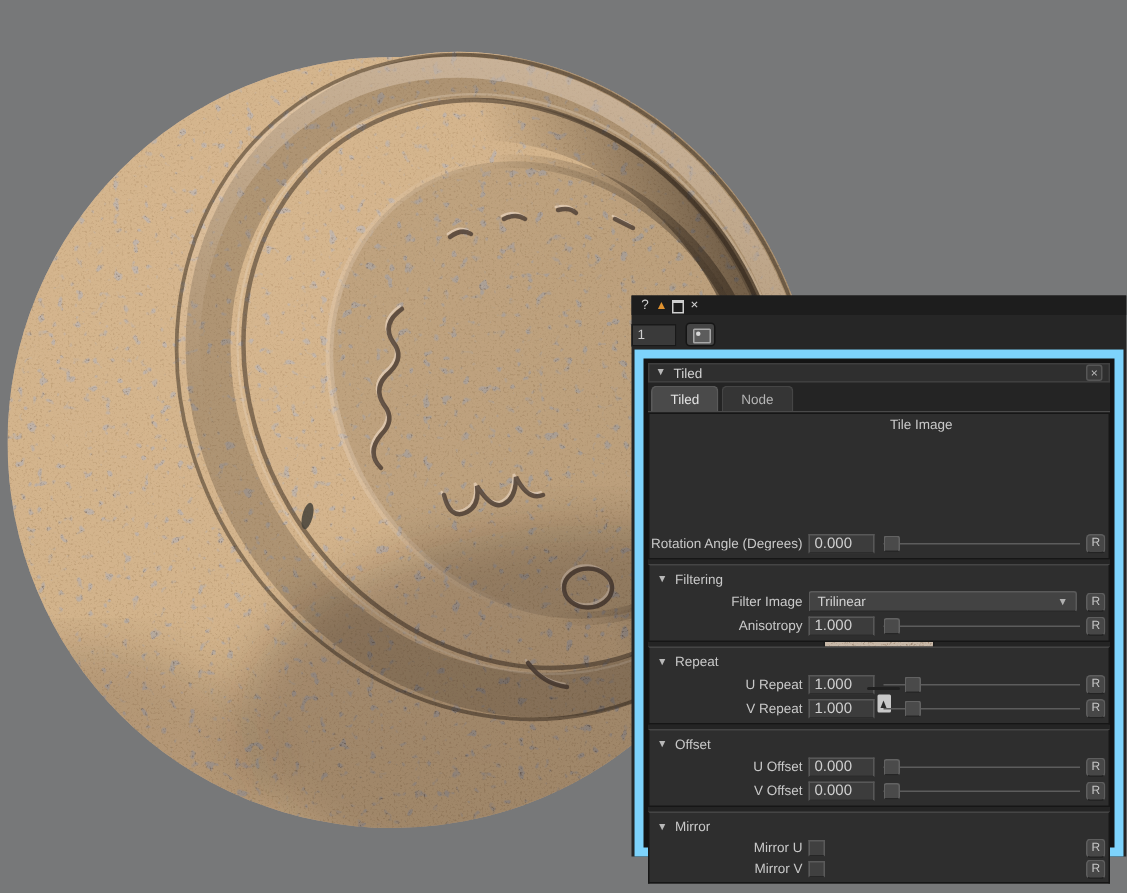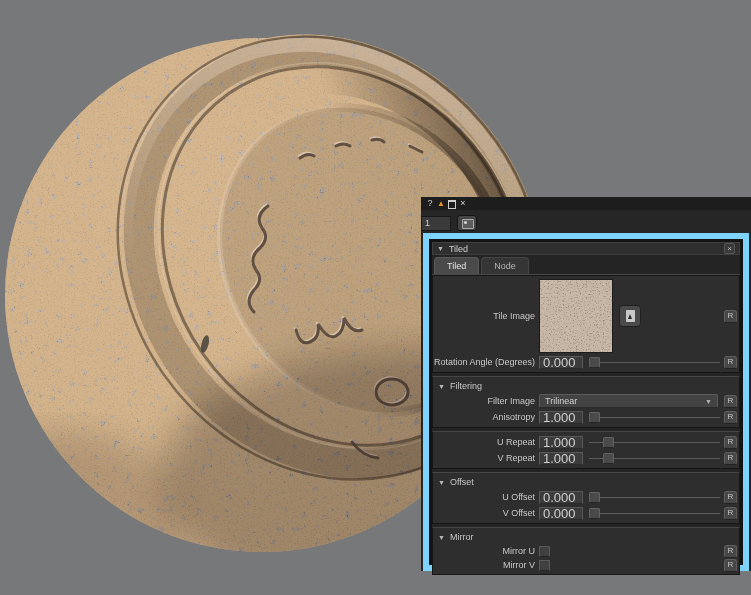--- a/index.html
+++ b/index.html
@@ -73,29 +73,29 @@
     background:#353535;color:#b5b5b5;cursor:pointer;
   }
   .tab.active{background:#4a4a4a;color:#e4e4e4;border-color:#5a5a5a;}
 
   .block{
     background:#2e2e2e;border:1px solid #161616;border-top-color:#454545;
     margin-top:3px;padding:2px 0;box-sizing:border-box;
   }
   .block.first{margin-top:0;border-top-color:#161616;}
   .row{display:flex;align-items:center;height:16px;padding:0;}
-  .row.tall{height:76px;}
+  .row.tall{height:76px;flex-direction:column;}
   .row.short{height:14px;}
   .lbl{
     width:106px;flex:0 0 106px;display:flex;justify-content:flex-end;
     padding-right:4px;box-sizing:border-box;color:#c9c9c9;white-space:nowrap;overflow:hidden;
   }
   .field{
     width:44px;flex:0 0 44px;height:13px;background:#3c3c3c;border:1px solid #585858;
-    border-bottom-color:#2c2c2c;color:#d0d0d0;font-size:13px;padding:0 3px;
+    border-bottom-color:#2c2c2c;color:#d0d0d0;font-size:10px;padding:0 3px;
     box-sizing:border-box;font-family:"Liberation Sans",sans-serif;
   }
   .slider{position:relative;flex:1;height:13px;margin:0 4px 0 6px;}
   .slider .track{position:absolute;left:0;right:0;top:6px;height:1px;background:#5c5c5c;}
   .slider .handle{
     position:absolute;top:1px;width:11px;height:11px;background:#4a4a4a;
     border:1px solid #626262;border-bottom-color:#262626;border-radius:2px;box-sizing:border-box;cursor:ew-resize;
   }
   .handle.at-zero{left:0;}
   .handle.at-one{left:14px;}
@@ -310,20 +310,24 @@
           <input class="field" value="1.000" style="">
           <span class="slider">
             <span class="track"></span>
               <span class="handle at-zero"></span>
           </span>
           <button class="rbtn">R</button>
         </div>
       </div>
 
       <div class="block">
+        <div class="row short">
+          <span class="tri" style="margin-left:5px">▼</span>
+          <span style="margin-left:5px">Repeat</span>
+        </div>
         <div class="row">
           <span class="lbl">
               <span>U Repeat</span>
             </span>
           <input class="field" value="1.000" style="">
           <span class="slider">
             <span class="track"></span>
               <span class="handle at-one"></span>
           </span>
           <button class="rbtn">R</button>

